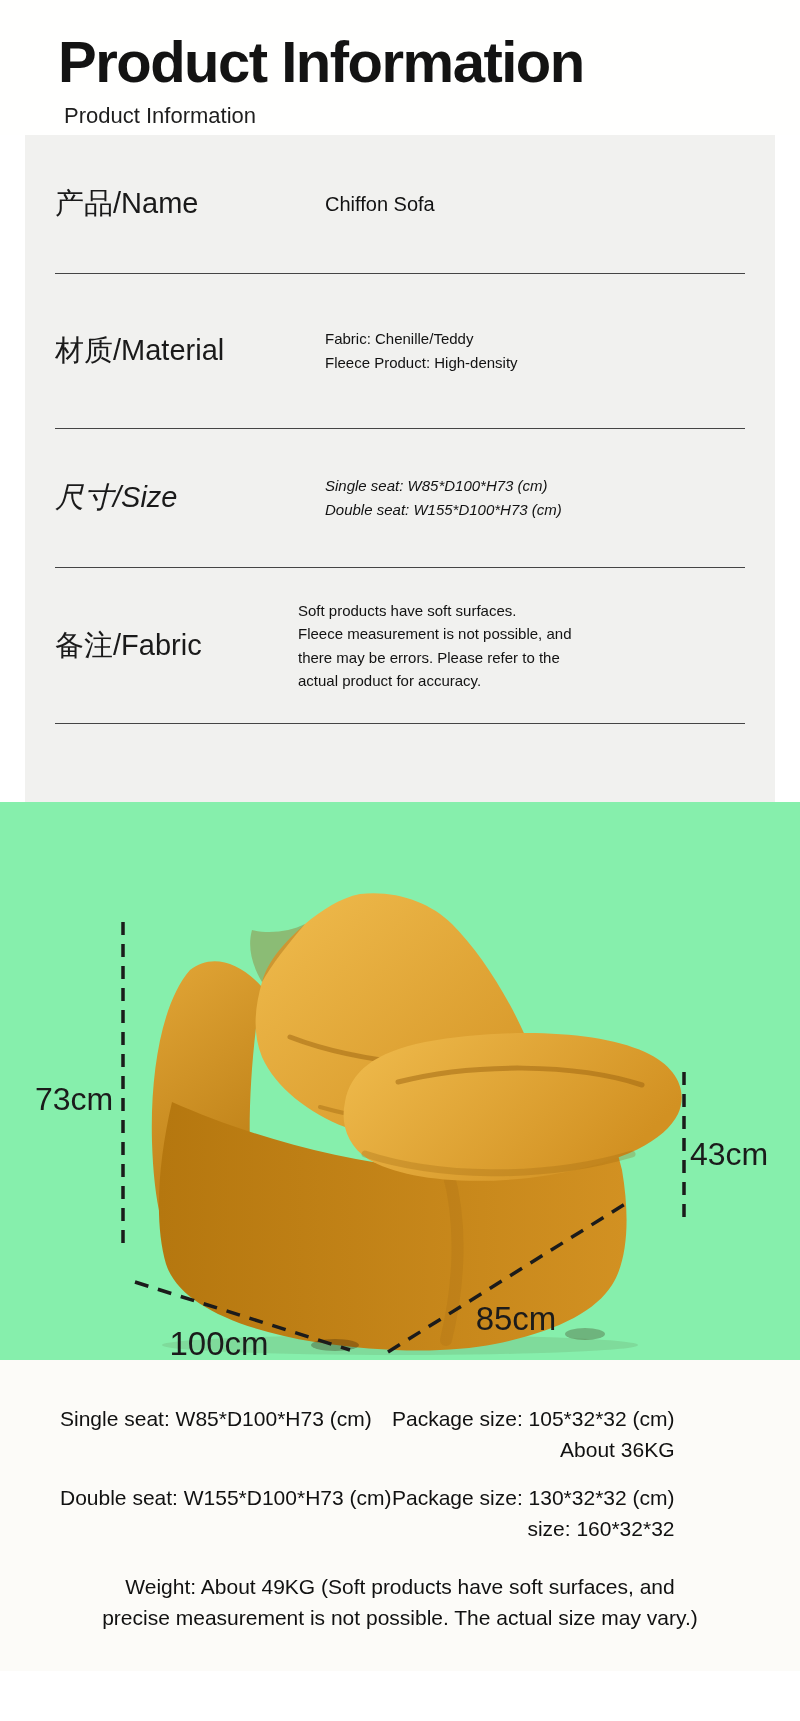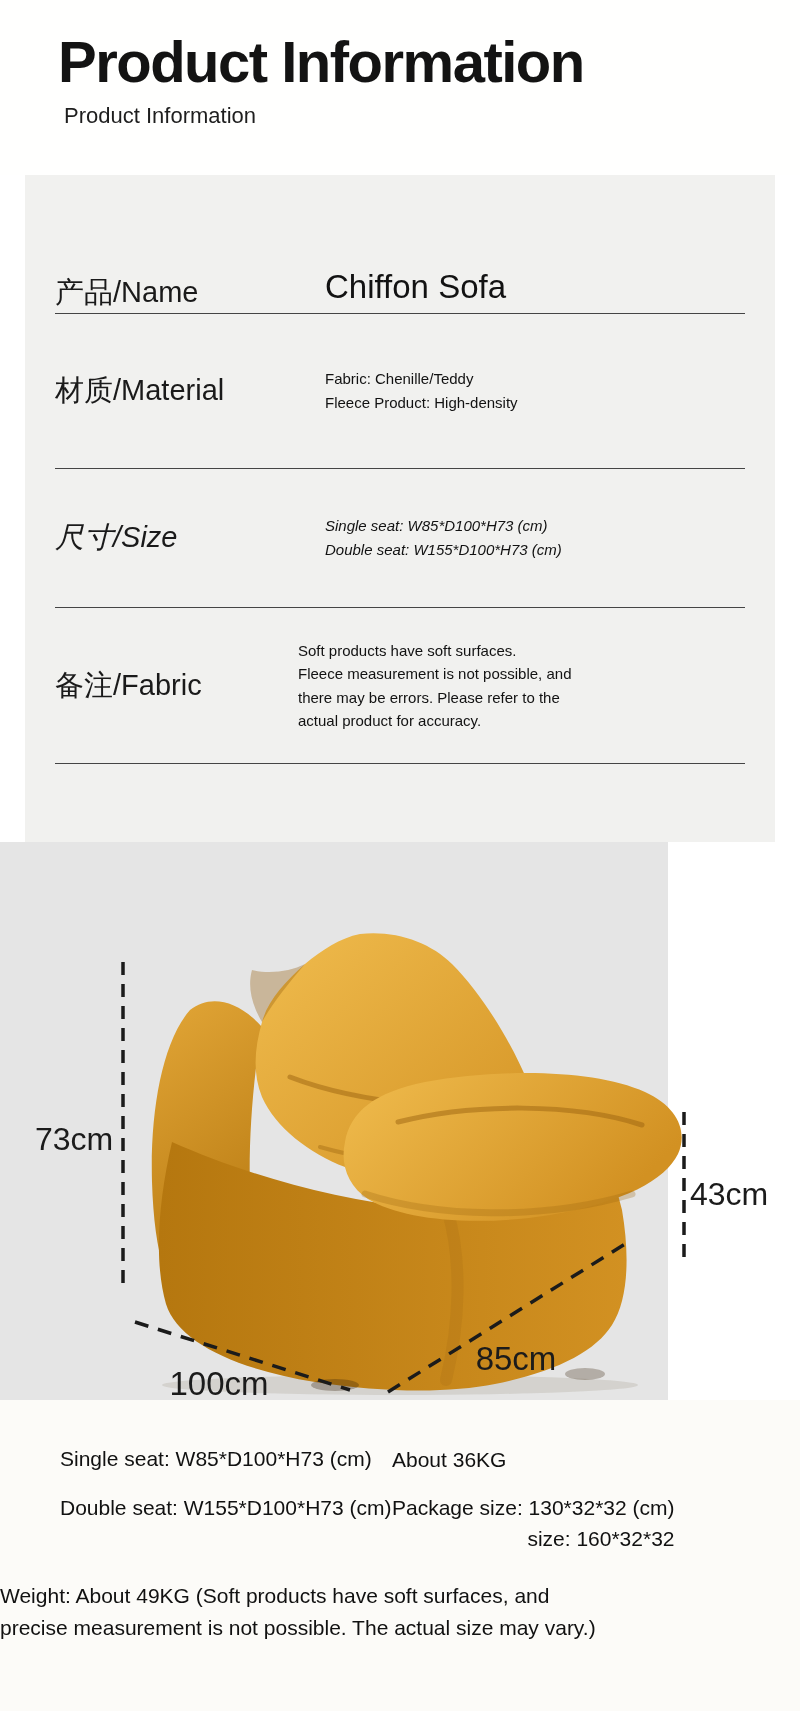--- a/index.html
+++ b/index.html
@@ -1,48 +1,48 @@
 <!DOCTYPE html>
 <html><head>
 <meta charset="utf-8">
 <style>
   * { margin:0; padding:0; box-sizing:border-box; }
   html,body { width:800px; height:1721px; background:#ffffff; overflow:hidden;
               font-family:"Liberation Sans", sans-serif; color:#161616; }
 
   
-  .header { height:175px; padding:30px 0 0 58px; background:#fffffe; }
+  .header { height:135px; padding:30px 0 0 58px; background:#fffffe; }
   .title { font-size:58px; font-weight:800; letter-spacing:-1.5px; color:#131313; line-height:1.1; }
   .subtitle { font-size:22px; font-weight:400; color:#1e1e1e; margin:9px 0 0 6px; }
 
   
   .panel { width:750px; height:667px; margin:0 auto; background:#f1f1ef; padding:0 30px; }
   .spec-row { display:flex; align-items:center; }
   .spec-row + .spec-row { border-top:1.5px solid #454545; }
-  .row-name { height:138px;align-items:flex-end; }
+  .row-name { height:138px; }
   .row-material { height:155px; }
   .row-size { height:139px;font-style:italic; }
   .row-notes { height:156px; }
   .panel-footer { height:79px; border-top:1.5px solid #454545; }
   .spec-label { width:270px; flex:0 0 270px; font-size:29px; font-weight:500; color:#1a1a1a; white-space:nowrap; }
   .spec-value { font-size:15px; line-height:1.62; color:#121212; white-space:nowrap; }
-  .row-name .spec-value { font-size:33px; font-weight:400; }
+  .row-name .spec-value { font-size:20px; font-weight:400; }
   .row-notes .spec-value { margin-left:-27px; line-height:1.55; }
 
   
-  .figure { position:relative; width:668px; height:558px; background:#e5e5e5;text-align:center; }
+  .figure { position:relative; width:800px; height:558px; background:#86efac;text-align:center; }
   .figure svg { position:absolute; left:0; top:0; }
 
   
   .pkg { width:800px; height:311px; background:#fcfbf8; padding-top:44px; font-size:21px; color:#111; }
   .pkg-row { display:flex; padding-left:60px; margin-bottom:17px; }
   .pkg-left { flex:0 0 332px; white-space:nowrap; line-height:1.45; }
   .pkg-right { white-space:nowrap; line-height:1.45; display:inline-block; text-align:left; }
   .pkg-extra { text-align:right; line-height:1.5; }
-  .weight-note { margin-top:26px; text-align:left; line-height:1.5; white-space:nowrap; }
+  .weight-note { margin-top:26px; text-align:center; line-height:1.5; white-space:nowrap; }
 </style>
 </head>
 <body>
 
 <div class="header">
   <div class="title">Product Information</div>
   <div class="subtitle">Product Information</div>
 </div>
 
 <div class="panel">
@@ -146,20 +146,21 @@
     <text x="219" y="553" font-size="33" font-weight="500" text-anchor="middle" fill="#1b1b1b">100cm</text>
     <text x="516" y="528" font-size="33" font-weight="500" text-anchor="middle" fill="#1b1b1b">85cm</text>
   </svg>
 </div>
 
 <div class="pkg">
 
   <div class="pkg-row">
     <div class="pkg-left">Single seat: W85*D100*H73 (cm)</div>
     <div class="pkg-right">
+      <div>Package size: 105*32*32 (cm)</div>
       <div class="pkg-extra">About 36KG</div>
     </div>
   </div>
 
   <div class="pkg-row">
     <div class="pkg-left">Double seat: W155*D100*H73 (cm)</div>
     <div class="pkg-right">
       <div>Package size: 130*32*32 (cm)</div>
       <div class="pkg-extra">size: 160*32*32</div>
     </div>

